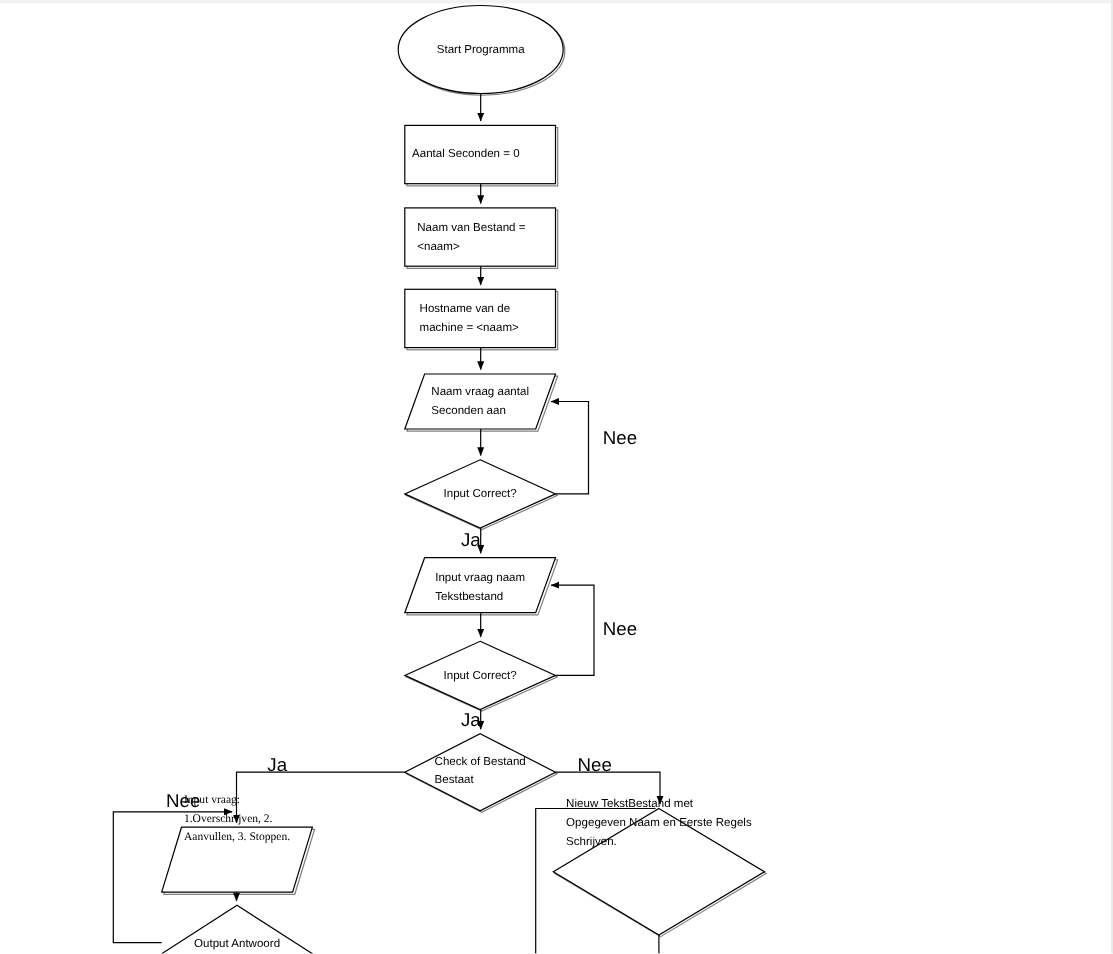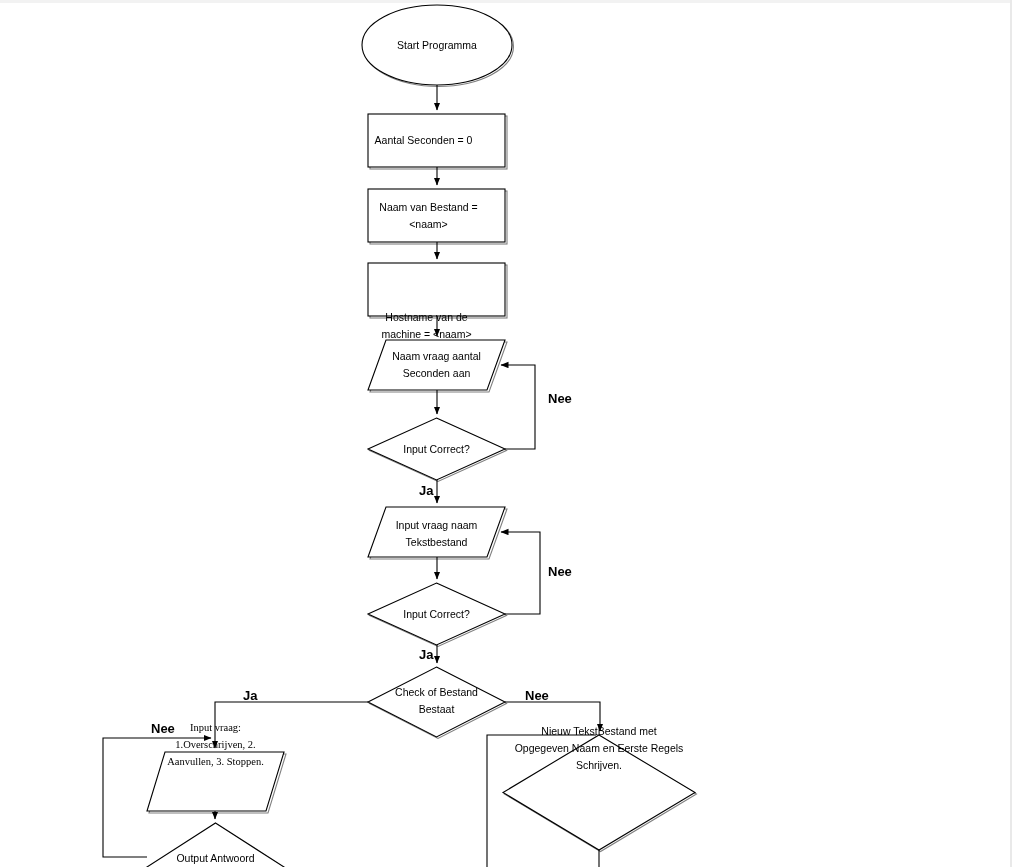--- a/index.html
+++ b/index.html
@@ -19,34 +19,32 @@
     position:absolute;
     left:0; top:0;
     width:1012px;
     height:867px;
   }
   .node-label{
     position:absolute;
     display:flex;
     align-items:center;
     justify-content:center;
-    text-align:center;
     font-size:10.5px;
     line-height:17px;
     color:#000000;
     white-space:pre-line;
     pointer-events:none;
   }
   .edge-label{
     position:absolute;
-    font-size:13px;
+    font-size:17px;
     line-height:13px;
     color:#000000;
     white-space:nowrap;
-    font-weight:bold;
   }
   .top-strip{
     position:absolute;
     left:0; top:0;
     width:1012px;
     height:3px;
     background:#f2f2f2;
   }
   .right-strip{
     position:absolute;
@@ -157,21 +155,21 @@
 
       <line x1="599" y1="850" x2="599" y2="867"></line>
     </g>
   </svg>
 
   <div id="label-layer">
       <div class="node-label" style="left: 362px; top: 5px; width: 150px; height: 80px;">Start Programma</div>
       <div class="node-label" style="left: 368px; top: 114px; width: 111px; height: 53px;">Aantal Seconden = 0</div>
       <div class="node-label" style="left: 360px; top: 189px; width: 137px; height: 53px;">Naam van Bestand =
 &lt;naam&gt;</div>
-      <div class="node-label" style="left: 368px; top: 263px; width: 117px; height: 53px; margin-top: 36px;">Hostname van de
+      <div class="node-label" style="left: 368px; top: 263px; width: 117px; height: 53px;">Hostname van de
 machine = &lt;naam&gt;</div>
       <div class="node-label" style="left: 368px; top: 340px; width: 137px; height: 50px;">Naam vraag aantal
 Seconden aan</div>
       <div class="node-label" style="left: 368px; top: 418px; width: 137px; height: 62px;">Input Correct?</div>
       <div class="node-label" style="left: 368px; top: 507px; width: 137px; height: 54px;">Input vraag naam
 Tekstbestand</div>
       <div class="node-label" style="left: 368px; top: 583px; width: 137px; height: 62px;">Input Correct?</div>
       <div class="node-label" style="left: 368px; top: 666px; width: 137px; height: 70px;">Check of Bestand
 Bestaat</div>
       <div class="node-label" style="left: 147px; top: 720px; width: 137px; height: 49px; font-family: Liberation Serif, serif;">Input vraag:

